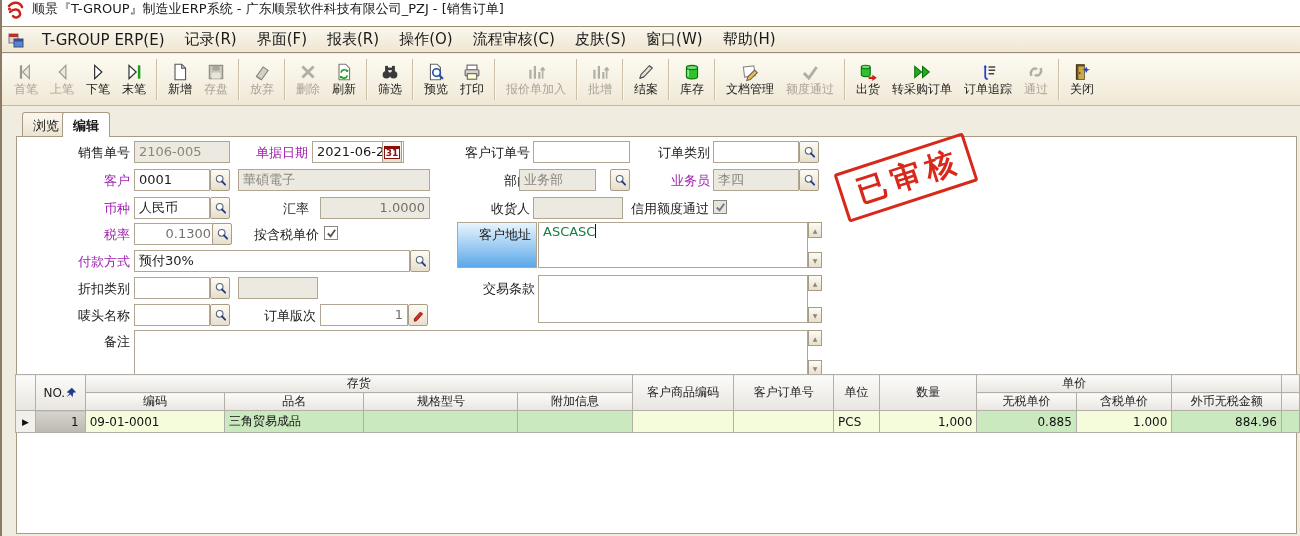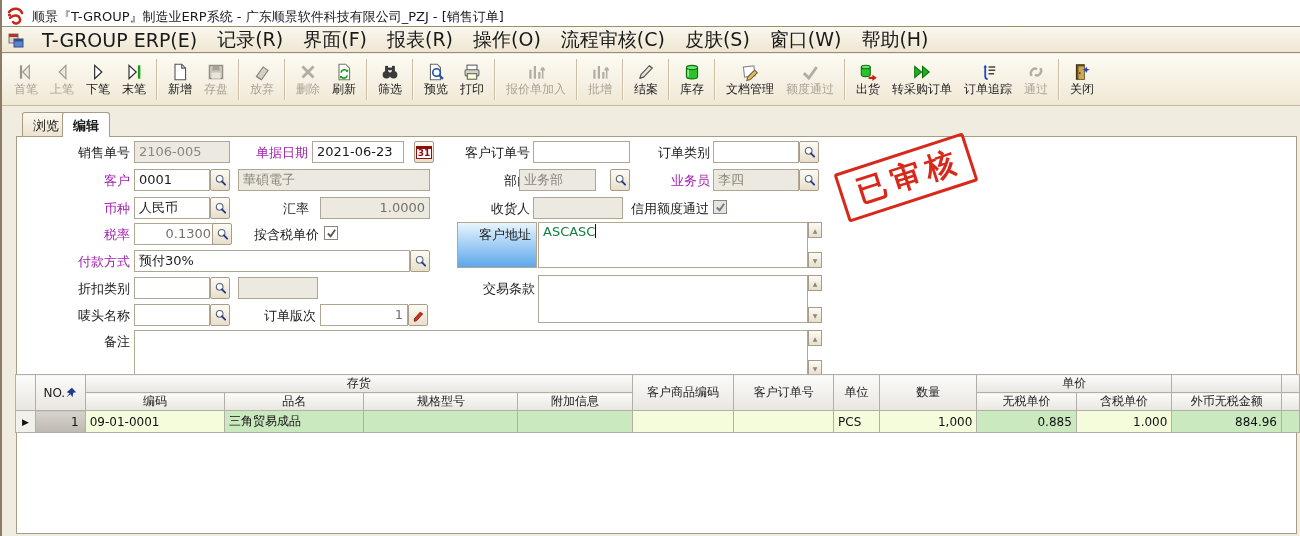--- a/index.html
+++ b/index.html
@@ -1,28 +1,28 @@
 <!DOCTYPE html>
 <html><head>
 <meta charset="utf-8">
 <style>
   * { margin:0; padding:0; box-sizing:border-box; }
   html,body { font-family:"DejaVu Sans","Liberation Sans",sans-serif; }
   .screen { position:relative; width:1300px; height:536px; background:#f1ece0; overflow:hidden; border-left:2px solid #8a7a66; }
 
   
-  .titlebar { position:absolute; left:0; top:0; width:100%; height:26px; background:#ffffff; display:flex; align-items:flex-end; padding-left:4px; }
+  .titlebar { position:absolute; left:0; top:0; width:100%; height:26px; background:#ffffff; display:flex; align-items:flex-start; padding-left:4px; }
   .titlebar .logo { width:20px; height:20px; margin-right:6px; }
   .titlebar .title { font-size:13px; color:#1a1a1a; }
 
   
   .menubar { position:absolute; left:0; top:26px; width:100%; height:27px; background:linear-gradient(#faf7ee,#efe6d2); border-top:1px solid #9c8c74; border-bottom:1px solid #9c8c74; display:flex; align-items:center; padding-left:4px; }
   .menubar .appicon { width:16px; height:16px; margin:0 8px 0 2px; }
   .menu-items { display:flex; height:100%; align-items:center; }
-  .menu-item { font-size:19px; color:#1a1a1a; padding:4px 10px; cursor:default; }
+  .menu-item { font-size:15px; color:#1a1a1a; padding:4px 10px; cursor:default; }
 
   
   .toolbar { position:absolute; left:0; top:54px; width:100%; height:52px; background:linear-gradient(#fdfbf4,#f0e8d5); border-bottom:1px solid #c4b89e; display:flex; align-items:stretch; padding:2px 0 2px 6px; }
   .tb-btn { display:flex; flex-direction:column; align-items:center; justify-content:center; padding:1px 5px; min-width:36px; border:1px solid transparent; border-radius:2px; }
   .tb-btn .tb-ic { width:20px; height:20px; }
   .tb-btn .tb-lb { font-size:12px; line-height:15px; color:#1a1a1a; white-space:nowrap; }
   .tb-btn.dis .tb-lb { color:#a9a498; }
   .tb-sep { width:0; border-left:1px solid #cbbfa6; border-right:1px solid #fbf8f0; margin:3px 4px; }
 
   
@@ -286,21 +286,21 @@
 
   <div class="tab" style="left:20px;">浏览</div>
   <div class="tab active" style="left:60px;">编辑</div>
 
   <div class="panel"></div>
 
   <div class="fld-label" style="left:40px;top:145px;width:88px">销售单号</div>
   <div class="box ro" style="left:132px;top:141px;width:96px">2106-005</div>
   <div class="fld-label red" style="left:218px;top:145px;width:88px">单据日期</div>
   <div class="box" style="left:310px;top:141px;width:92px">2021-06-23</div>
-  <div class="sbtn" style="left:412px;top:141px">
+  <div class="sbtn" style="left:380px;top:141px">
       <span class="cal31">31</span>
     </div>
   <div class="fld-label" style="left:440px;top:145px;width:88px">客户订单号</div>
   <div class="box" style="left:531px;top:141px;width:97px"></div>
   <div class="fld-label" style="left:640px;top:145px;width:68px">订单类别</div>
   <div class="box" style="left:711px;top:141px;width:86px"></div>
   <div class="sbtn mag" style="left:797px;top:141px">
       <svg viewBox="0 0 18 18">
         <circle cx="8" cy="7" r="4" fill="#fff" stroke="#55647a" stroke-width="1.3"></circle>
         <path d="M10.8 10l3.8 4" stroke="#223a8a" stroke-width="2.2" stroke-linecap="round"></path>

